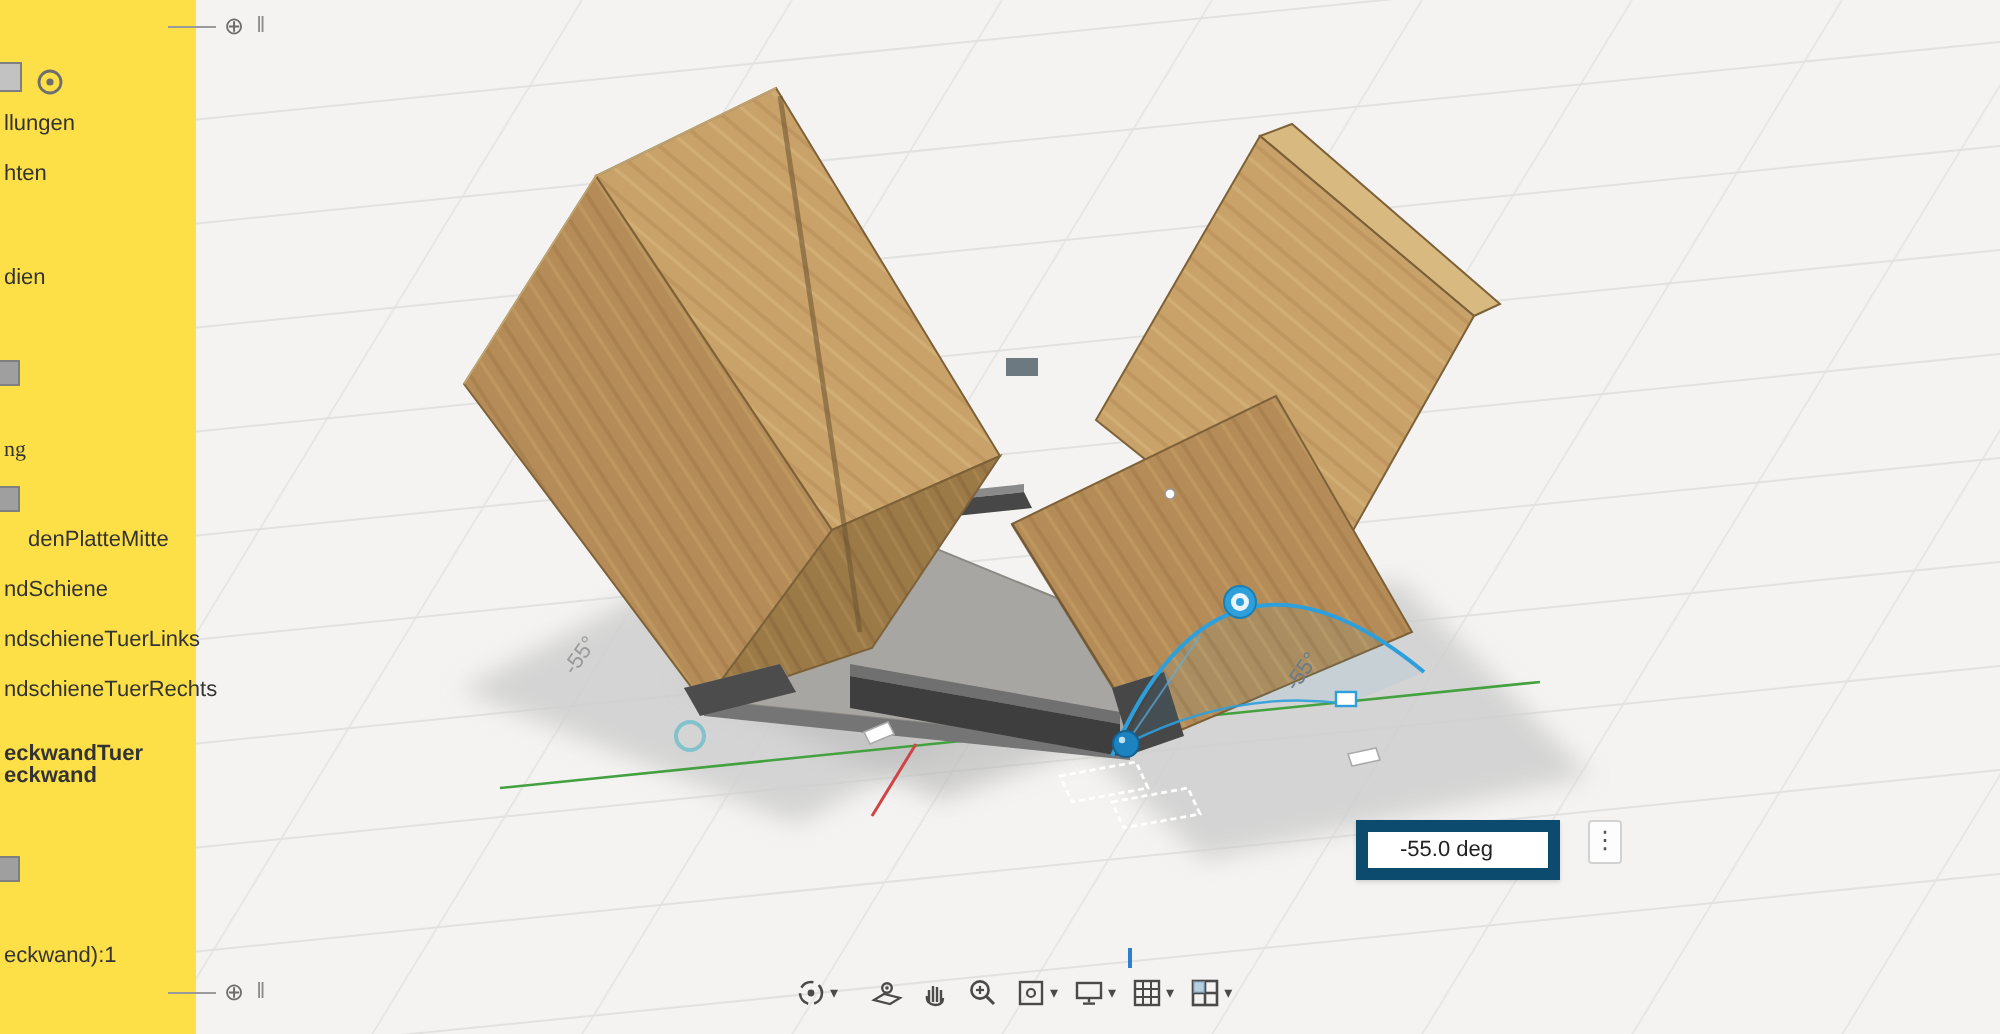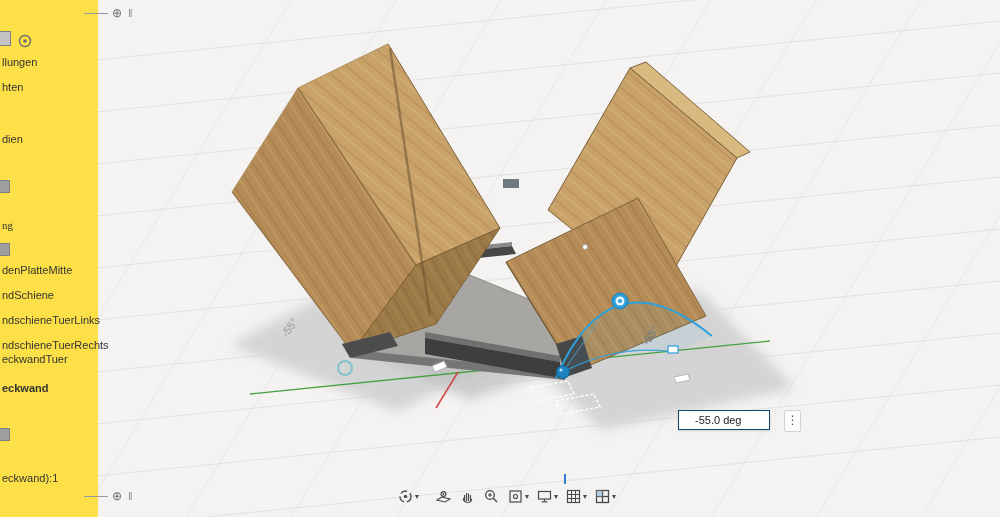--- a/index.html
+++ b/index.html
@@ -10,21 +10,21 @@
   .tree-item{position:absolute;left:2px;font-size:11px;color:#333;white-space:nowrap;line-height:13px;}
   .edge-icon{position:absolute;background:#c2c2c2;border:1px solid #7f7f7f;border-left:none;}
   .edge-icon.dark{background:#9f9f9f;}
   
   .grip{position:absolute;z-index:6;display:flex;align-items:center;color:#6d6d6d;font-size:12px;}
   .grip .gline{width:24px;height:0;border-top:1px solid #9a9a9a;margin-right:4px;}
   .grip .gplus{font-size:12px;line-height:12px;}
   .grip .gbars{font-size:11px;letter-spacing:1px;margin-left:6px;color:#8a8a8a;}
   
   #dim-wrap{position:absolute;left:678px;top:410px;z-index:6;display:flex;align-items:flex-start;}
-  #dim-input{width:72px;height:16px;border:1px solid #0c4a6e;background:#fff;font-family:"Liberation Sans",sans-serif;
+  #dim-input{width:72px;height:16px;border:6px solid #0c4a6e;background:#fff;font-family:"Liberation Sans",sans-serif;
              font-size:11px;color:#222;padding:1px 2px 1px 16px;box-shadow:0 1px 2px rgba(0,0,0,.15);}
   #dim-menu{margin-left:14px;width:15px;height:20px;background:#fdfdfd;border:1px solid #d2d2d2;border-radius:2px;
             color:#555;font-size:12px;line-height:18px;text-align:center;cursor:pointer;}
   
   #navbar{position:absolute;left:396px;top:487px;z-index:6;display:flex;align-items:center;gap:5px;}
   .nav-btn{display:flex;align-items:center;gap:1px;padding:1px;cursor:pointer;}
   .nav-btn svg{display:block;}
   .caret{font-size:8px;color:#4a4a4a;line-height:8px;}
   .nav-sep{width:4px;}
   
@@ -161,25 +161,25 @@
       <circle cx="9" cy="9" r="1.8" fill="#6e6e6e"></circle>
     </svg>
     <div class="edge-icon dark" style="left:0;top:180px;width:9px;height:11px;"></div>
     <div class="edge-icon dark" style="left:0;top:243px;width:9px;height:11px;"></div>
     <div class="edge-icon dark" style="left:0;top:428px;width:9px;height:11px;"></div>
 
     <div class="tree-item" style="top:56px;">llungen</div>
     <div class="tree-item" style="top:81px;">hten</div>
     <div class="tree-item" style="top:133px;">dien</div>
     <div class="tree-item" style="top:219px;font-family:Liberation Serif, serif;">ng</div>
-    <div class="tree-item" style="top:264px;">denPlatteMitte</div>
+    <div class="tree-item" style="top:264px;margin-left:12px;">denPlatteMitte</div>
     <div class="tree-item" style="top:289px;text-align:right;">ndSchiene</div>
     <div class="tree-item" style="top:314px;">ndschieneTuerLinks</div>
     <div class="tree-item" style="top:339px;">ndschieneTuerRechts</div>
-    <div class="tree-item" style="top:353px;">eckwandTuer</div>
+    <div class="tree-item" style="top:371px;font-weight:bold;">eckwandTuer</div>
     <div class="tree-item" style="top:382px;font-weight:bold;">eckwand</div>
     <div class="tree-item" style="top:472px;">eckwand):1</div>
   </div>
 
   <div class="grip" style="left:84px;top:7px;">
     <span class="gline"></span>
     <span class="gplus">⊕</span>
     <span class="gbars">‖</span>
   </div>
   <div class="grip" style="left:84px;top:490px;">

